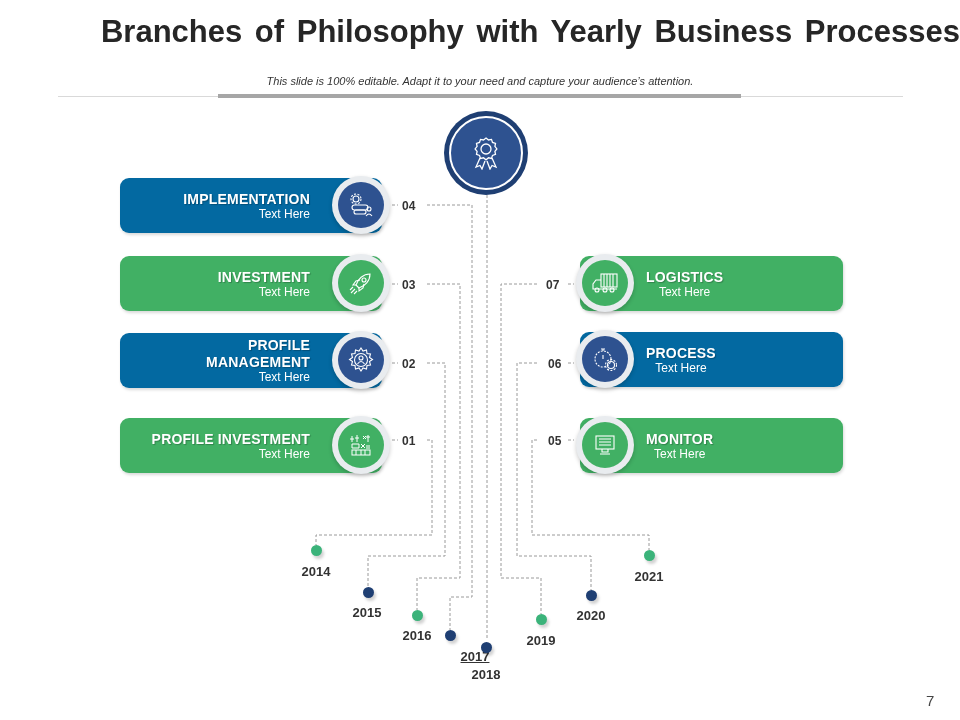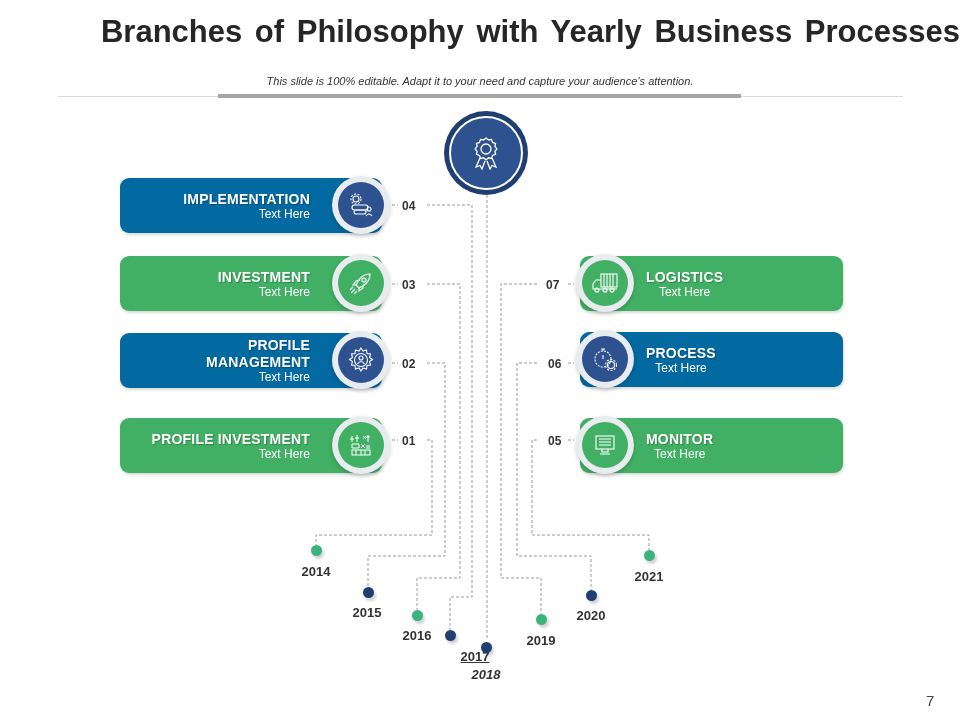--- a/index.html
+++ b/index.html
@@ -235,21 +235,21 @@
 <div class="dot blue" style="left:363px;top:587px;"></div>
 <div class="year" style="left:347px;top:605px;">2015</div>
 
 <div class="dot green" style="left:412px;top:610px;"></div>
 <div class="year" style="left:397px;top:628px;">2016</div>
 
 <div class="dot blue" style="left:445px;top:630px;"></div>
 <div class="year" style="left:455px;top:649px;text-decoration:underline;">2017</div>
 
 <div class="dot blue" style="left:481px;top:642px;"></div>
-<div class="year" style="left:466px;top:667px;font-style:italic;">2018</div>
+<div class="year" style="left:466px;top:667px;">2018</div>
 
 <div class="dot green" style="left:536px;top:614px;"></div>
 <div class="year" style="left:521px;top:633px;">2019</div>
 
 <div class="dot blue" style="left:586px;top:590px;"></div>
 <div class="year" style="left:571px;top:608px;">2020</div>
 
 <div class="dot green" style="left:644px;top:550px;"></div>
 <div class="year" style="left:629px;top:569px;">2021</div>
 

